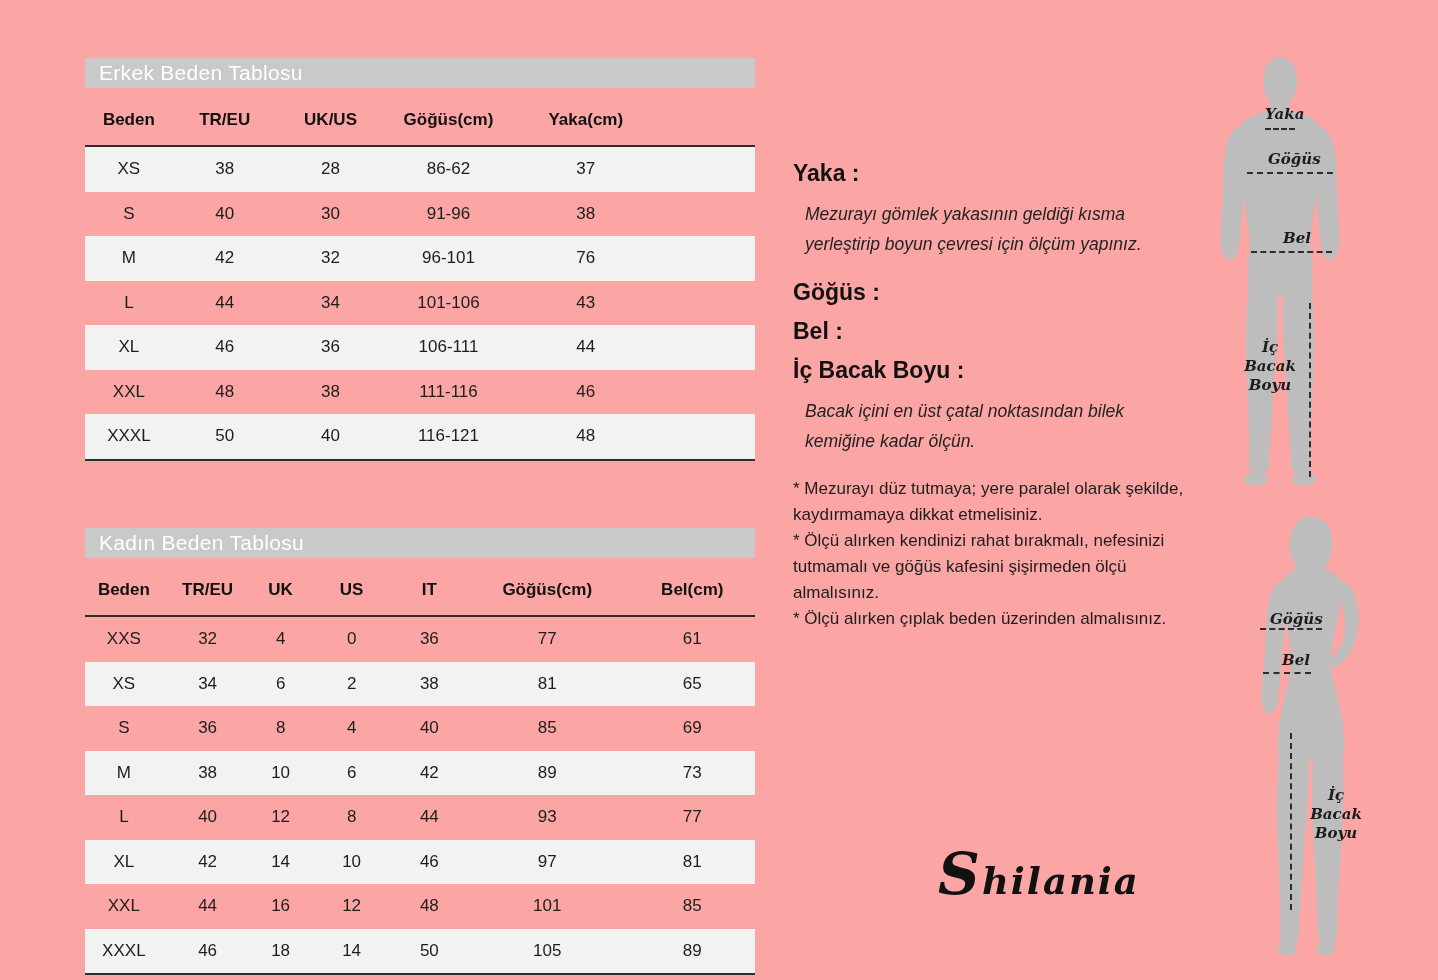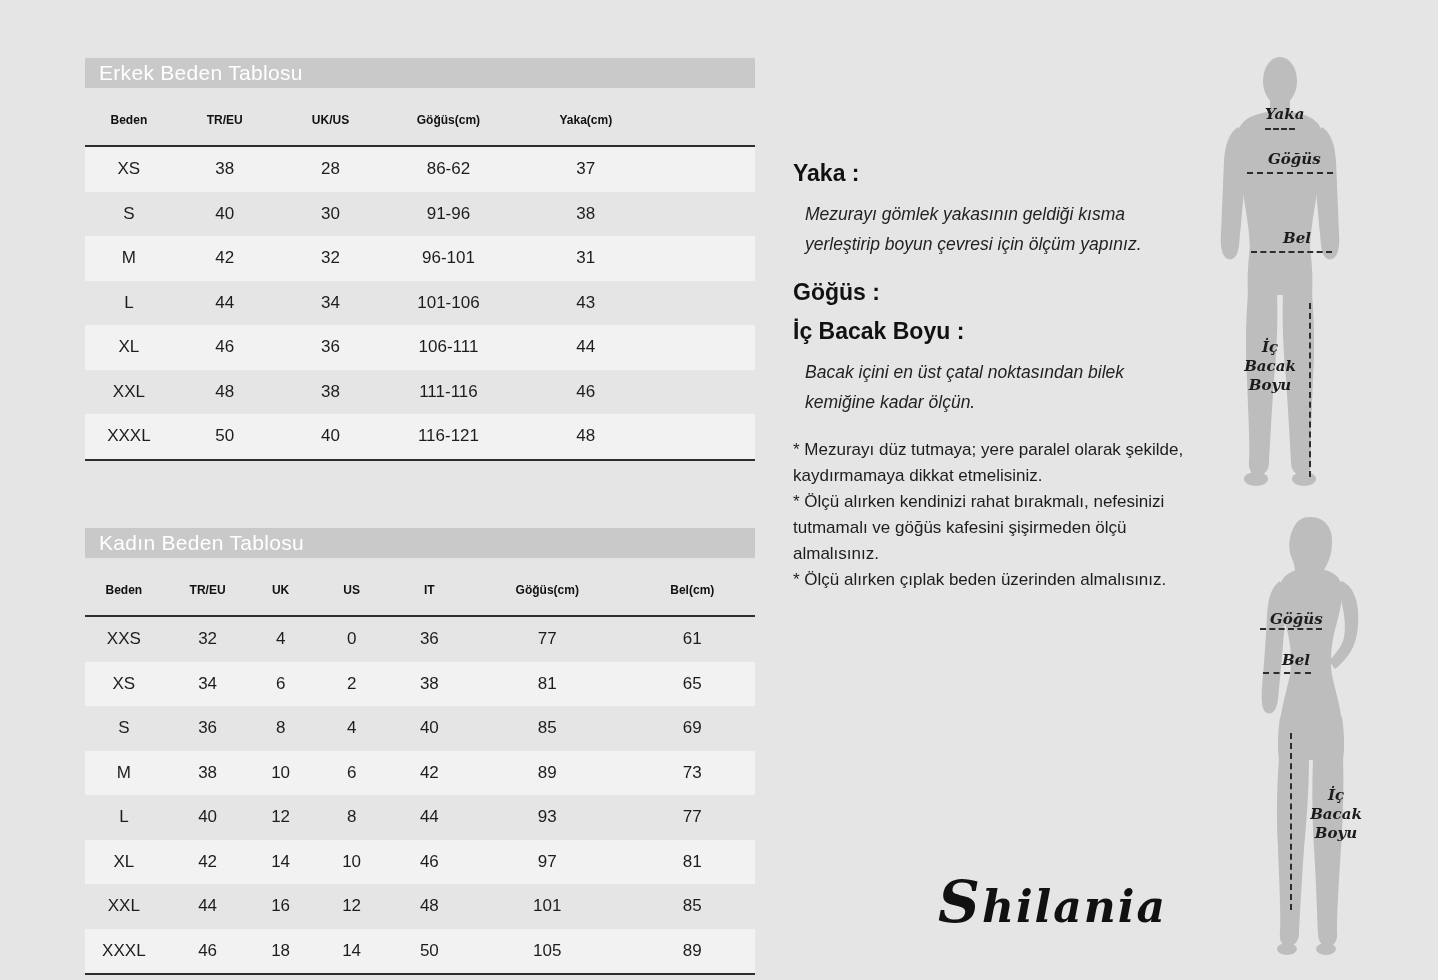--- a/index.html
+++ b/index.html
@@ -1,36 +1,36 @@
 <!DOCTYPE html>
 <html style="--table-header-bar: #c9c9c9; --row-stripe: #f2f2f2; --silhouette: #bdbdbd; --dash-line: #2c2c2c;"><head>
 <meta charset="utf-8">
 <style>
   html,body { margin:0; padding:0; background:#ffffff; }
   .page {
-    position:relative; width:1438px; height:980px; background:#e5e5e5;
+    position:relative; width:1438px; height:980px; background:#fca5a5;
     font-family:"Liberation Sans", sans-serif; color:#1d1d1d; overflow:hidden;
   }
 
   
   .size-table { position:absolute; left:85px; width:670px; }
   .size-table.men   { top:58px;  }
   .size-table.women { top:528px; }
 
   .table-title-bar {
     height:30px; line-height:30px; padding-left:14px;
     background:var(--table-header-bar, #c9c9c9); color:#ffffff;
     font-size:21px; letter-spacing:0.3px;
   }
 
   .trow { display:flex; align-items:center; height:44.5px; }
   .thead { height:50px; margin-top:7px; border-bottom:2px solid #2e2e2e; }
   .tbody { border-bottom:2px solid #2e2e2e; }
   .cell { display:block; text-align:center; font-size:17px; }
-  .thead .cell { font-weight:700; font-size:12px; color:#111111; }
+  .thead .cell { font-weight:700; font-size:17px; color:#111111; }
 
   .men   .tbody .trow:nth-child(odd)  { background:var(--row-stripe, #f2f2f2); }
   .women .tbody .trow:nth-child(even) { background:var(--row-stripe, #f2f2f2); }
 
   
   .mc1{width:13.1%} .mc2{width:15.5%} .mc3{width:16.1%} .mc4{width:19.1%} .mc5{width:21.9%}
   
   .wc1{width:11.6%} .wc2{width:13.4%} .wc3{width:8.4%} .wc4{width:12.8%}
   .wc5{width:10.4%} .wc6{width:24.8%} .wc7{width:18.5%}
 
@@ -44,21 +44,21 @@
     font-style:italic; font-size:17.5px; line-height:30px;
     margin:0 0 20px 12px; color:#222222;
   }
   .notes { margin-top:20px; }
   .notes p { font-size:17px; line-height:26px; margin:0; color:#1d1d1d; }
 
   
   .brand {
     position:absolute; left:938px; top:840px;
     font-family:"DejaVu Serif", serif; font-style:italic; font-weight:700;
-    font-size:44px; color:#111111; letter-spacing:2px;margin-top:28px;
+    font-size:37px; color:#111111; letter-spacing:2px;
   }
   .brand::first-letter { font-size:58px; }
 
   
   .figure { position:absolute; }
   .male-figure   { left:1213px; top:55px;  width:135px; height:435px; }
   .female-figure { left:1238px; top:515px; width:140px; height:445px; }
   .figure svg { display:block; width:100%; height:100%; }
   .fig-label {
     position:absolute; font-family:"DejaVu Serif", serif; font-style:italic;
@@ -97,21 +97,21 @@
           <span class="cell mc2">40</span>
           <span class="cell mc3">30</span>
           <span class="cell mc4">91-96</span>
           <span class="cell mc5">38</span>
         </div>
         <div class="trow">
           <span class="cell mc1">M</span>
           <span class="cell mc2">42</span>
           <span class="cell mc3">32</span>
           <span class="cell mc4">96-101</span>
-          <span class="cell mc5">31</span>
+          <span class="cell mc5">76</span>
         </div>
         <div class="trow">
           <span class="cell mc1">L</span>
           <span class="cell mc2">44</span>
           <span class="cell mc3">34</span>
           <span class="cell mc4">101-106</span>
           <span class="cell mc5">43</span>
         </div>
         <div class="trow">
           <span class="cell mc1">XL</span>
@@ -228,20 +228,21 @@
 
   <div class="instructions">
     <div class="section">
       <h3>Yaka :</h3>
       <p>Mezurayı gömlek yakasının geldiği kısma yerleştirip boyun çevresi için ölçüm yapınız.</p>
     </div>
     <div class="section">
       <h3>Göğüs :</h3>
     </div>
     <div class="section">
+      <h3>Bel :</h3>
     </div>
     <div class="section">
       <h3>İç Bacak Boyu :</h3>
       <p>Bacak içini en üst çatal noktasından bilek kemiğine kadar ölçün.</p>
     </div>
     <div class="notes">
       <p>* Mezurayı düz tutmaya; yere paralel olarak şekilde, kaydırmamaya dikkat etmelisiniz.</p>
       <p>* Ölçü alırken kendinizi rahat bırakmalı, nefesinizi tutmamalı ve göğüs kafesini şişirmeden ölçü almalısınız.</p>
       <p>* Ölçü alırken çıplak beden üzerinden almalısınız.</p>
     </div>

